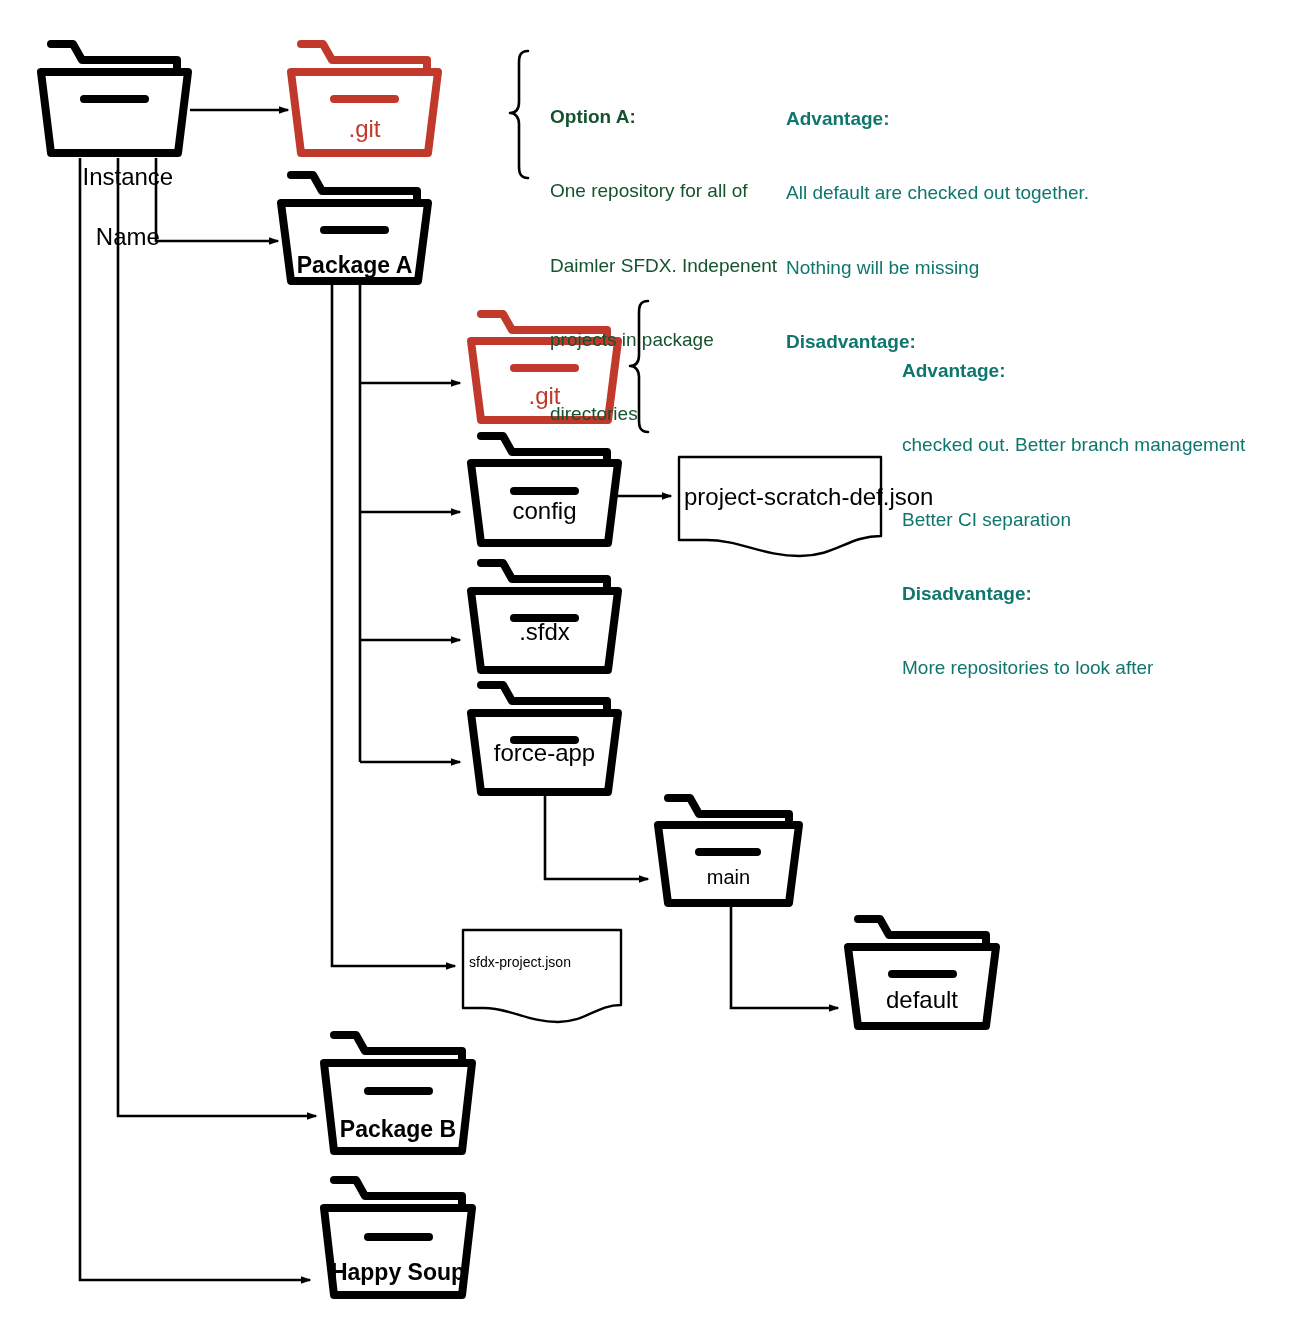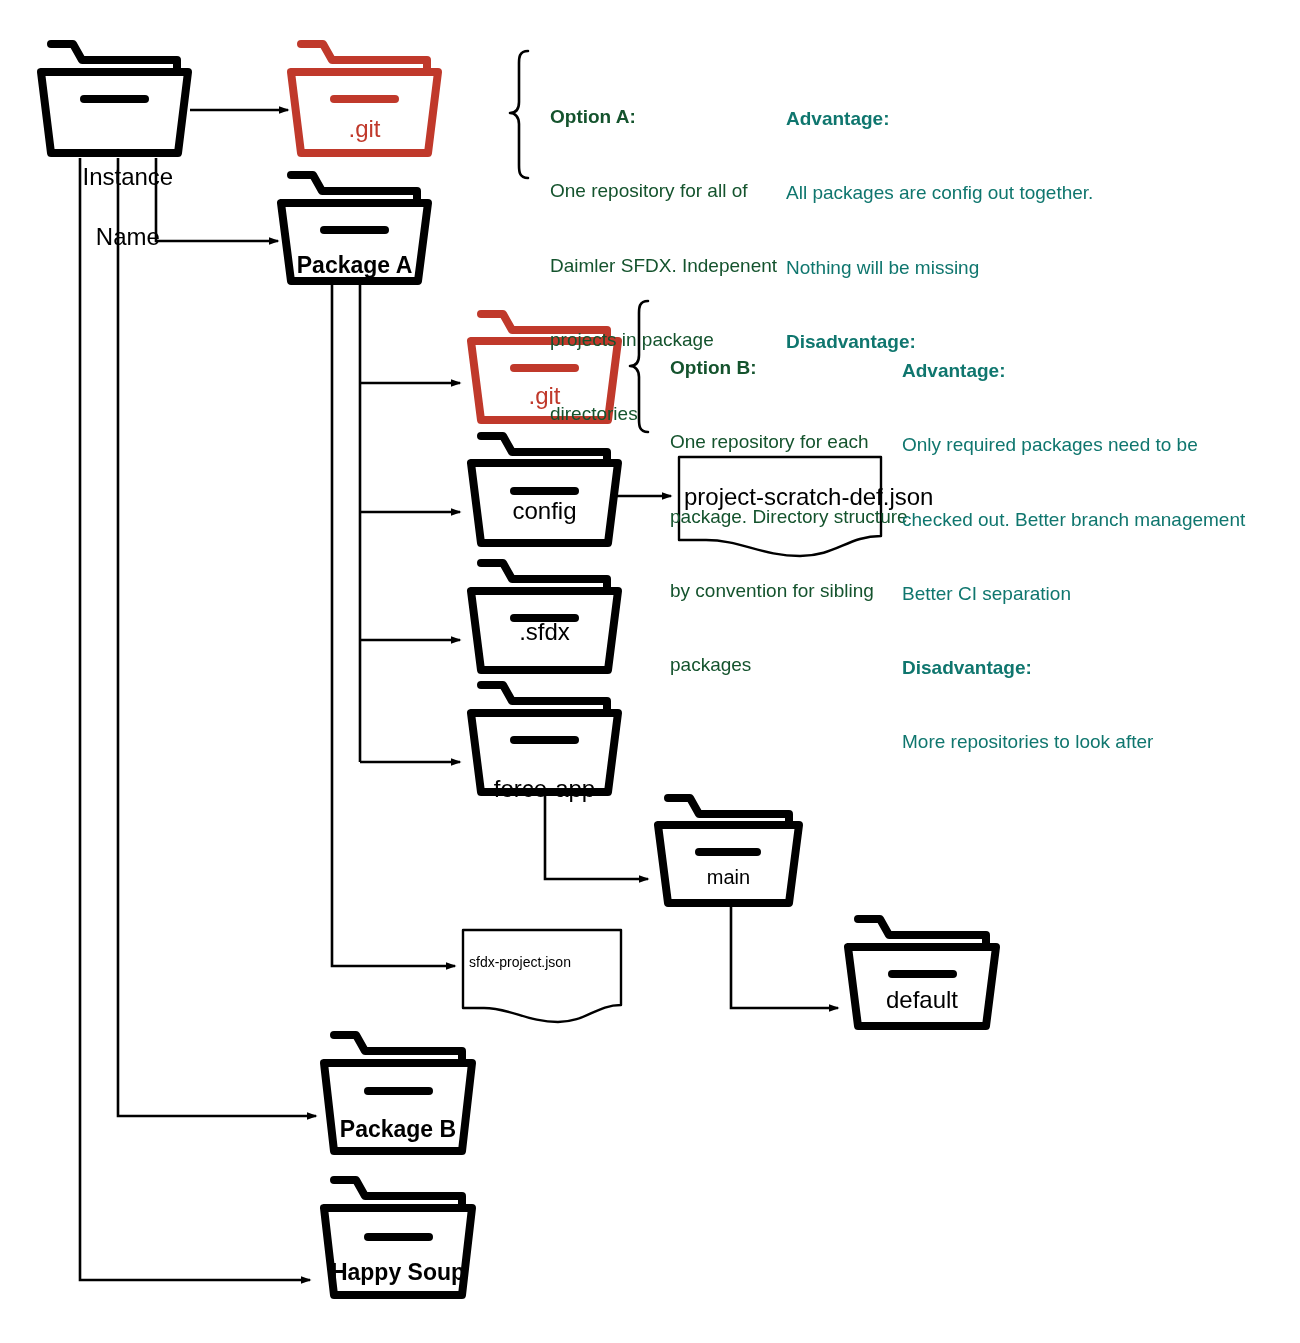--- a/index.html
+++ b/index.html
@@ -201,21 +201,21 @@
   <div class="folder-label red" style="left:291px; top:114px; width:147px; font-size:24px; line-height:30px;">.git</div>
 
   <div class="folder-label bold" style="left:281px; top:244px; width:147px; font-size:23px; line-height:28px;margin-top:7px;">Package A</div>
 
   <div class="folder-label red" style="left:471px; top:381px; width:147px; font-size:24px; line-height:30px;">.git</div>
 
   <div class="folder-label" style="left:471px; top:496px; width:147px; font-size:24px; line-height:30px;">config</div>
 
   <div class="folder-label" style="left:471px; top:617px; width:147px; font-size:24px; line-height:30px;">.sfdx</div>
 
-  <div class="folder-label" style="left:471px; top:774px; width:147px; font-size:24px; line-height:30px;">force-app</div>
+  <div class="folder-label" style="left:471px; top:738px; width:147px; font-size:24px; line-height:30px;">force-app</div>
 
   <div class="folder-label" style="left:658px; top:862px; width:141px; font-size:20px; line-height:30px;">main</div>
 
   <div class="folder-label" style="left:848px; top:985px; width:148px; font-size:24px; line-height:30px;">default</div>
 
   <div class="folder-label bold" style="left:324px; top:1115px; width:148px; font-size:23px; line-height:28px;">Package B</div>
 
   <div class="folder-label bold" style="left:324px; top:1258px; width:148px; font-size:23px; line-height:28px;">Happy Soup</div>
 
   <div class="note-label" style="left:684px; top:483px; font-size:24px;">project-scratch-def.json</div>
@@ -225,35 +225,27 @@
   <div class="textblock red" style="left:550px; top:56px; font-size:19px; width:235px;">
     <span class="hd">Option A:</span>
     <span class="ln">One repository for all of</span>
     <span class="ln">Daimler SFDX. Indepenent</span>
     <span class="ln">projects in package</span>
     <span class="ln">directories</span>
   </div>
 
   <div class="textblock" style="left:786px; top:58px; font-size:19px; width:400px;">
     <span class="hd">Advantage:</span>
-    <span class="ln">All packages are config out together.</span>
+    <span class="ln">All default are checked out together.</span>
     <span class="ln">Nothing will be missing</span>
     <span class="hd">Disadvantage:</span>
   </div>
 
-  <div class="textblock red" style="left:670px; top:307px; font-size:19px; width:240px;">
-    <span class="hd">Option B:</span>
-    <span class="ln">One repository for each</span>
-    <span class="ln">package. Directory structure</span>
-    <span class="ln">by convention for sibling</span>
-    <span class="ln">packages</span>
-  </div>
 
   <div class="textblock" style="left:902px; top:310px; font-size:19px; width:380px;">
     <span class="hd">Advantage:</span>
-    <span class="ln">Only required packages need to be</span>
     <span class="ln">checked out. Better branch management</span>
     <span class="ln">Better CI separation</span>
     <span class="hd">Disadvantage:</span>
     <span class="ln">More repositories to look after</span>
   </div>
 
 </div>
 
 </body></html>

